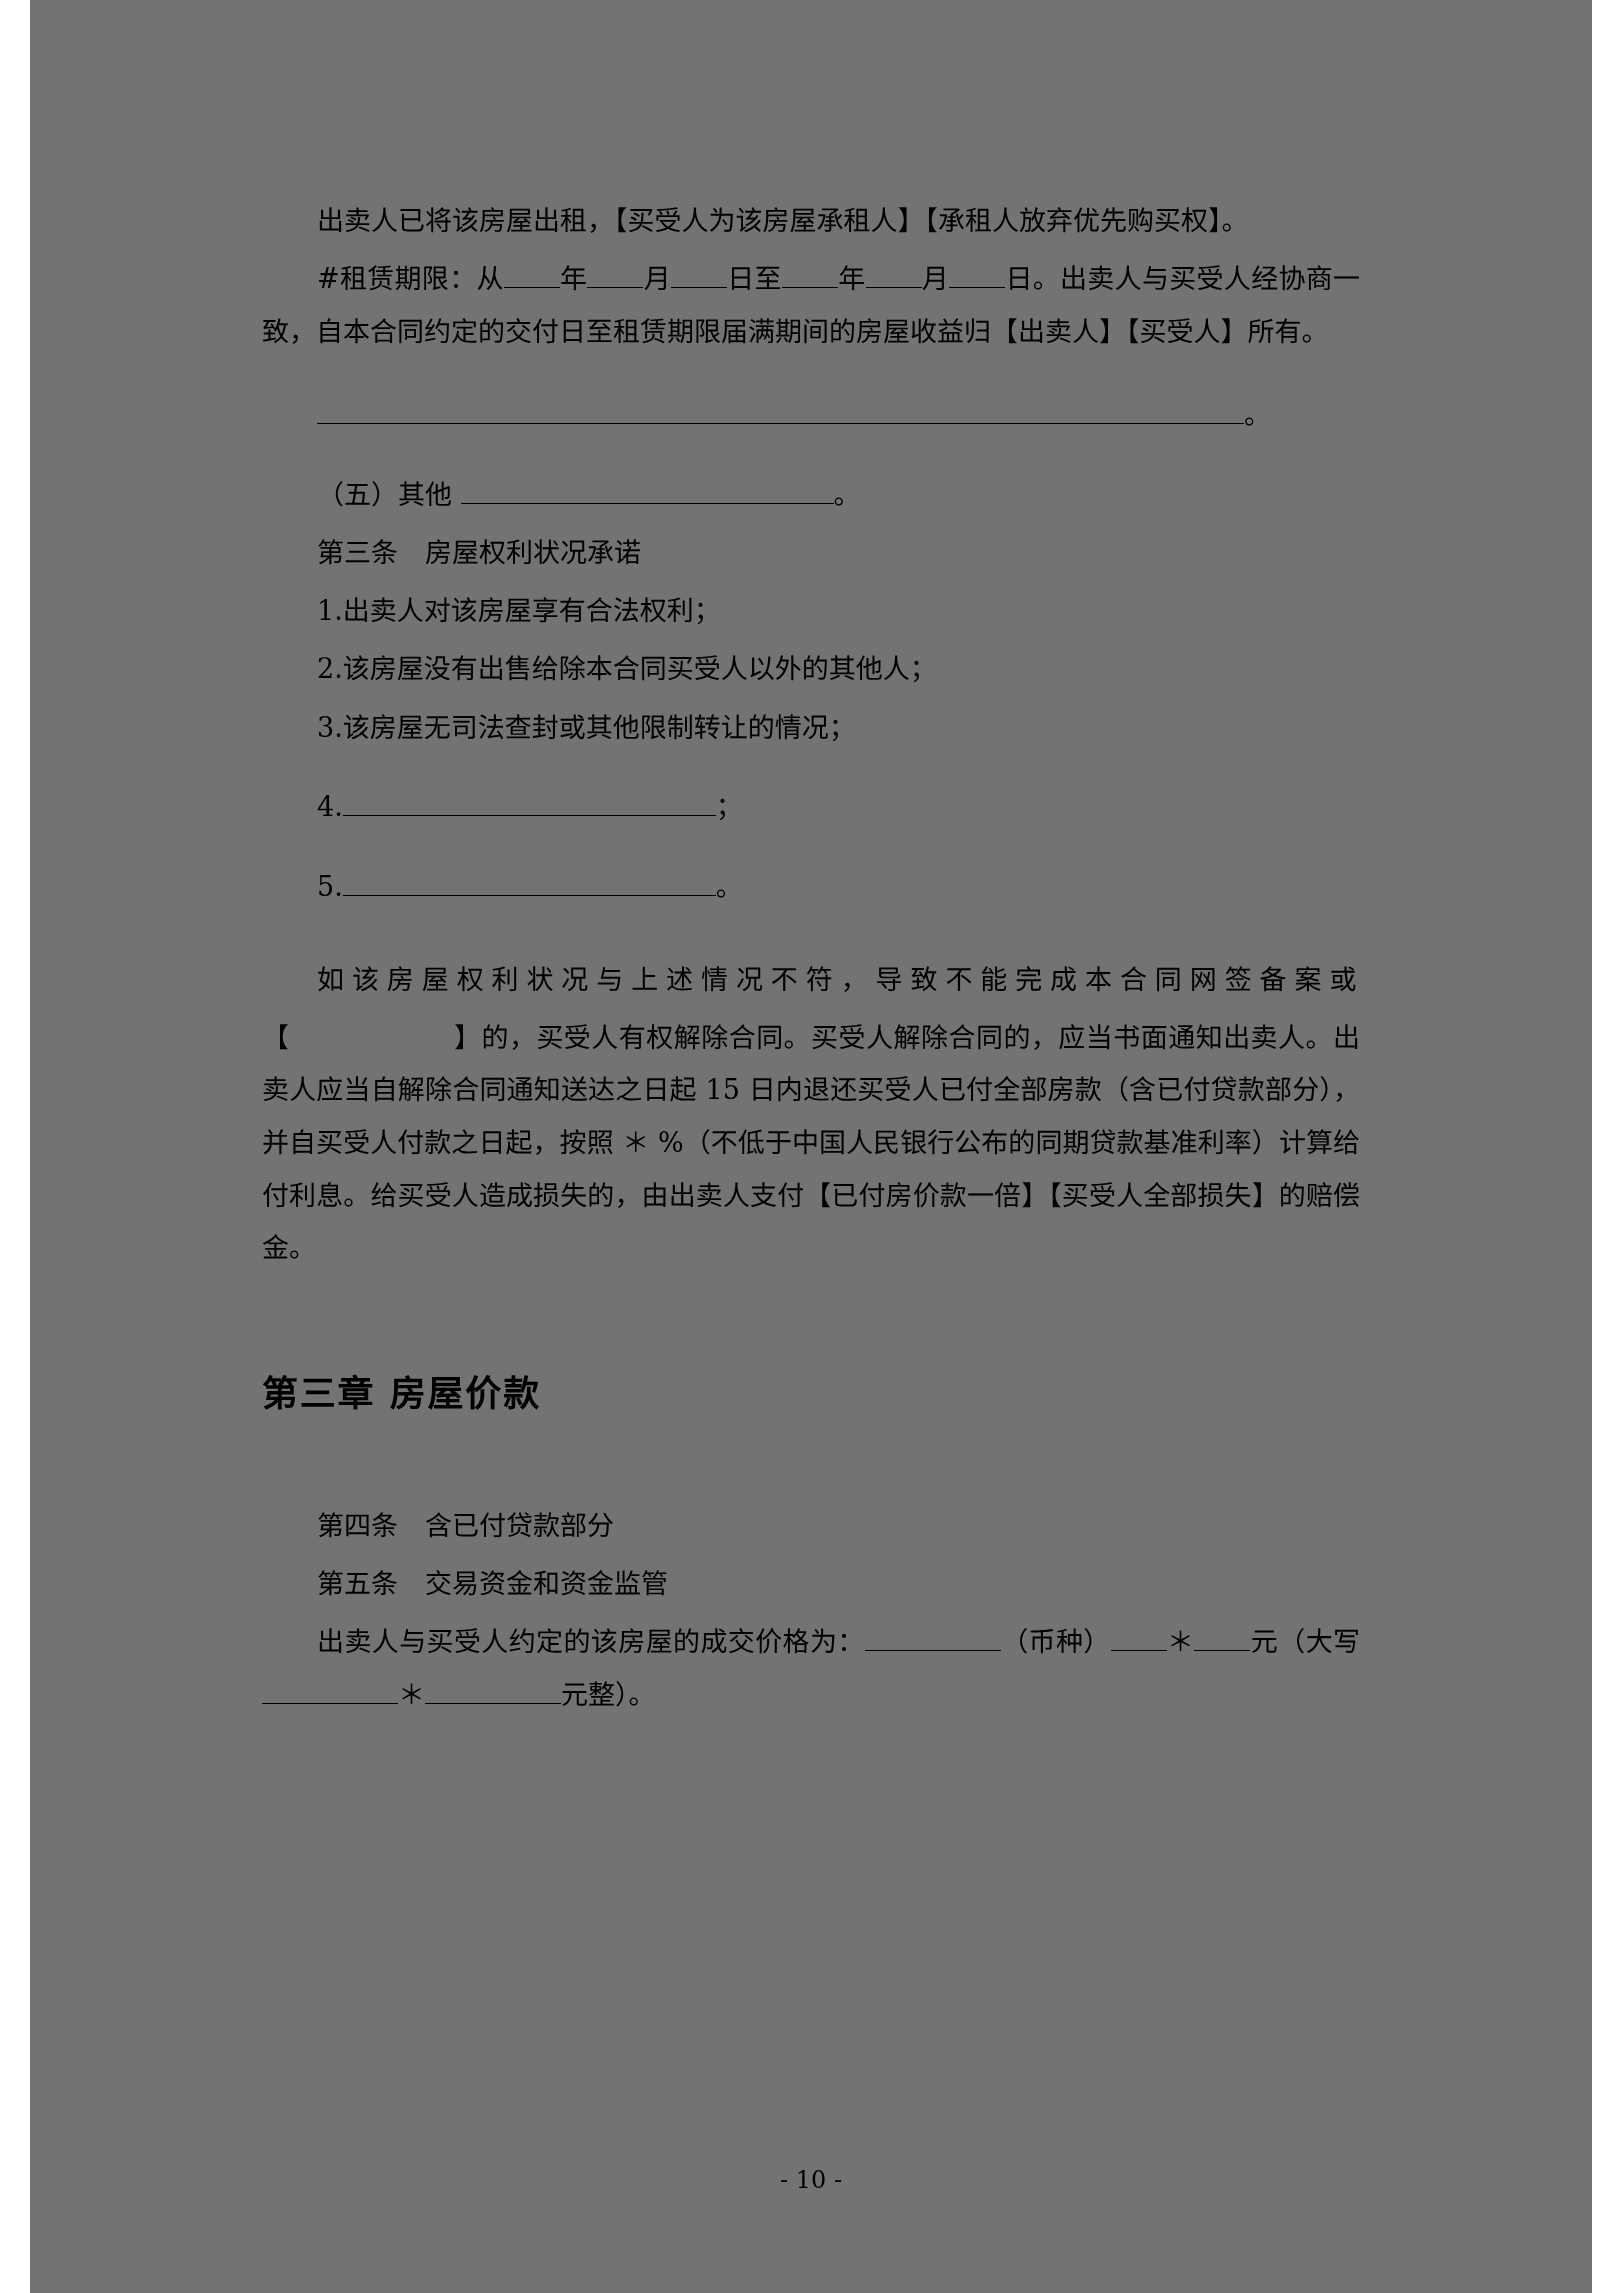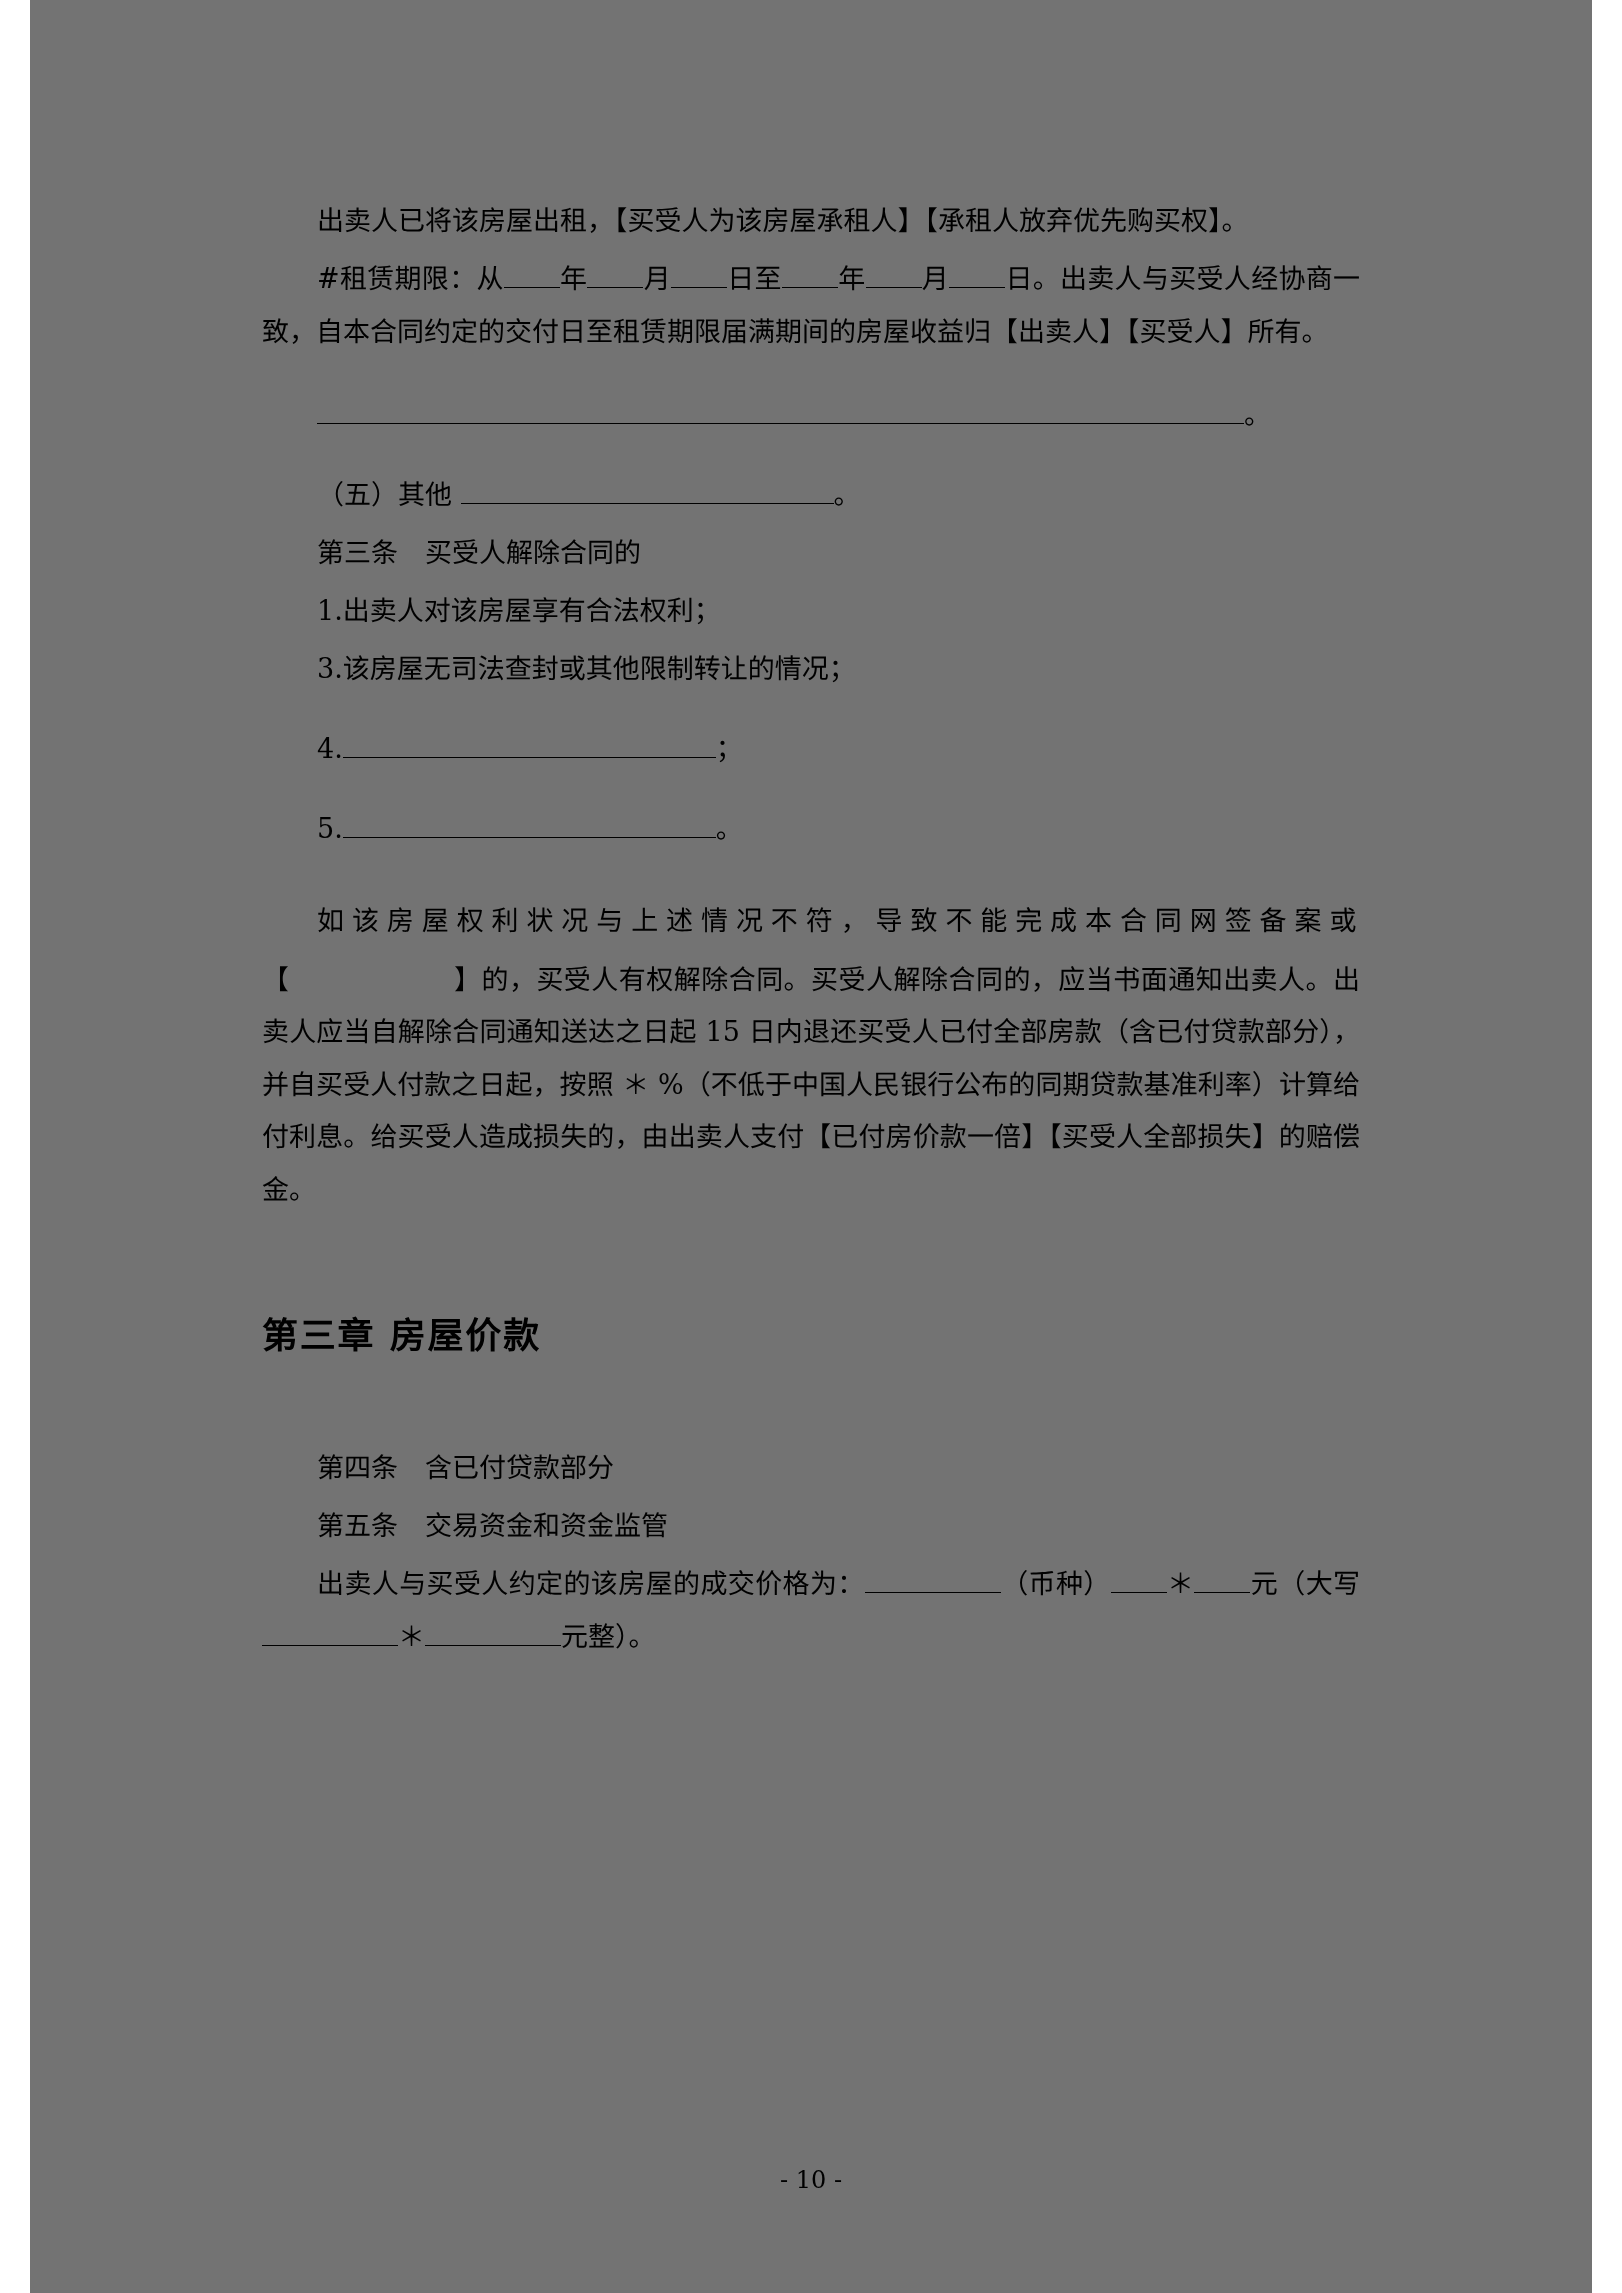--- a/index.html
+++ b/index.html
@@ -97,23 +97,24 @@
     <p class="rule-row">
       <span class="blank-line u-full"></span><span>。</span>
     </p>
 
 
     <p class="indent">
       <span>（五）其他</span>
       <span class="blank-line u-xlong"></span><span>。</span>
     </p>
 
-    <p class="indent">第三条　买受人解除合同的</p>
+    <p class="indent">第三条　房屋权利状况承诺</p>
 
     <p class="numlist">1.出卖人对该房屋享有合法权利；</p>
+    <p class="numlist">2.该房屋没有出售给除本合同买受人以外的其他人；</p>
     <p class="numlist">3.该房屋无司法查封或其他限制转让的情况；</p>
 
     <p class="numlist gap-top-mid">
       <span>4.</span><span class="blank-line u-xlong"></span><span>；</span>
     </p>
 
     <p class="numlist gap-top-mid">
       <span>5.</span><span class="blank-line u-xlong"></span><span>。</span>
     </p>
 

